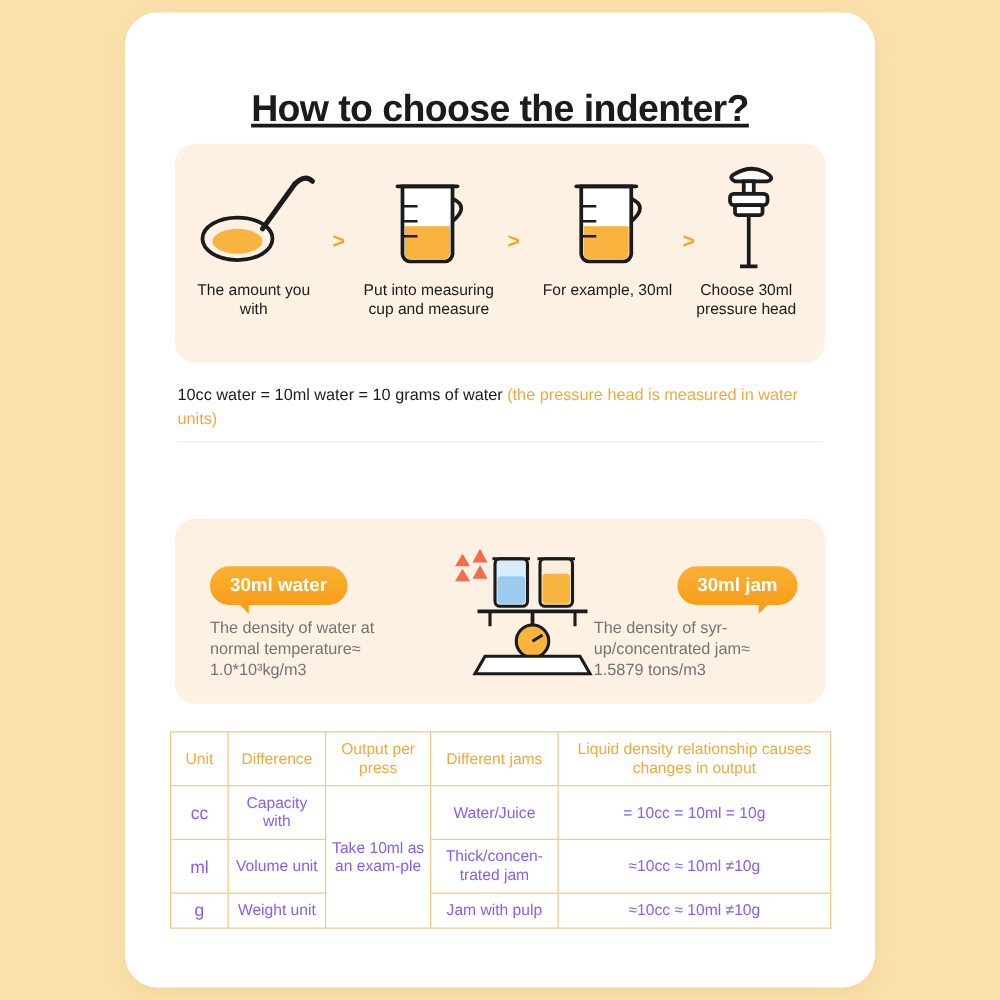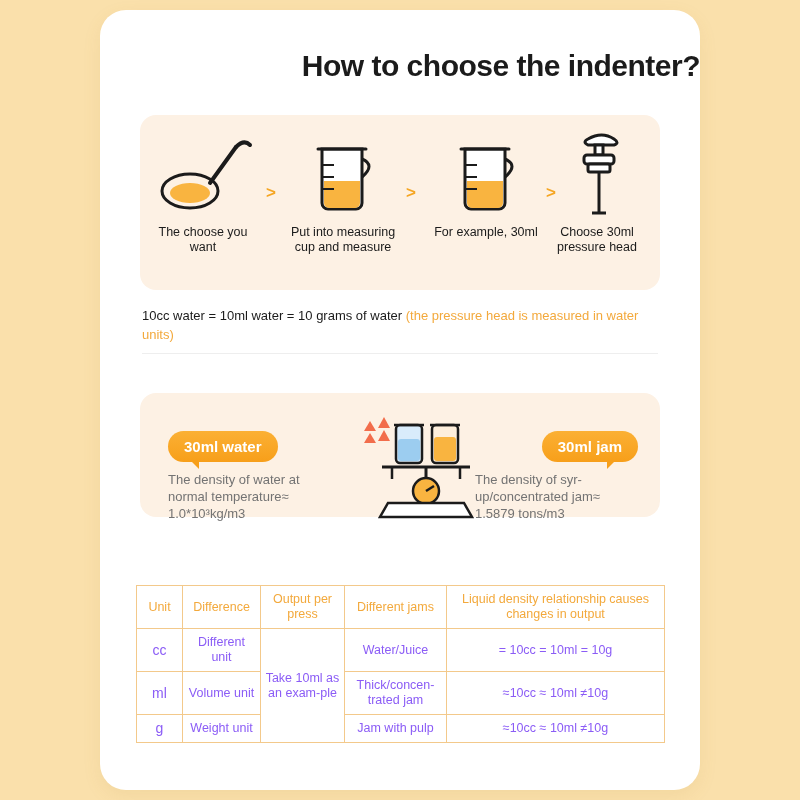--- a/index.html
+++ b/index.html
@@ -18,26 +18,27 @@
     left: 100px;
     top: 10px;
     width: 600px;
     height: 780px;
     background: #ffffff;
     border-radius: 26px;
     box-shadow: 0 6px 18px rgba(180,140,60,0.10);
     box-sizing: border-box;
   }
   .title {
-    text-align: right;
+    text-align: center;
     font-size: 30px;
     font-weight: bold;
     color: #1b1b1b;
     letter-spacing: -0.5px;
-    margin-top: 39px;
+    margin-top: 61px;
+    text-decoration: underline;
   }
 
   
   .steps-panel {
     position: absolute;
     left: 40px;
     top: 105px;
     width: 520px;
     height: 175px;
     background: #fdf1e4;
@@ -91,23 +92,23 @@
     height: 1px;
     background: #eeeeee;
     top: 343px;
   }
   .eq-line2 { top: 357px; }
 
   
   .balance-panel {
     position: absolute;
     left: 40px;
-    top: 383px;
+    top: 405px;
     width: 520px;
-    height: 124px;
+    height: 148px;
     background: #fdf1e4;
     border-radius: 16px;
   }
   .bubble {
     position: absolute;
     background: #f9a825;
     background: linear-gradient(180deg,#fbb034,#f79f1a);
     color: #ffffff;
     font-size: 15px;
     font-weight: bold;
@@ -183,21 +184,21 @@
 
       <div class="step" style="left:8px;">
         <div class="art">
           <svg width="110" height="100" viewBox="0 0 110 100">
             <ellipse cx="42" cy="66" rx="28" ry="17" fill="none" stroke="#1b1b1b" stroke-width="3"></ellipse>
             <ellipse cx="42" cy="68" rx="20" ry="10" fill="#f9b440"></ellipse>
             <path d="M62 58 L88 22" stroke="#1b1b1b" stroke-width="4" stroke-linecap="round" fill="none"></path>
             <path d="M88 22 q8 -8 14 -2" stroke="#1b1b1b" stroke-width="4" stroke-linecap="round" fill="none"></path>
           </svg>
         </div>
-        <div class="caption">The choose you want</div>
+        <div class="caption">The amount you with</div>
       </div>
 
       <div class="arrow" style="left:126px;">&gt;</div>
 
       <div class="step" style="left:148px;">
         <div class="art">
           <svg width="110" height="100" viewBox="0 0 110 100">
             <path d="M34 24 L34 78 a6 6 0 0 0 6 6 L68 84 a6 6 0 0 0 6 -6 L74 24 Z" fill="#ffffff" stroke="#1b1b1b" stroke-width="3"></path>
             <path d="M36 56 L36 78 a5 5 0 0 0 5 5 L67 83 a5 5 0 0 0 5 -5 L72 56 Z" fill="#f9b440"></path>
             <path d="M74 34 q14 6 0 18" fill="none" stroke="#1b1b1b" stroke-width="3"></path>
@@ -301,21 +302,21 @@
     <tbody>
         <tr>
       <th>Unit</th>
       <th>Difference</th>
       <th>Output per press</th>
       <th>Different jams</th>
       <th>Liquid density relationship causes changes in output</th>
     </tr>
     <tr>
       <td class="unit-cell">cc</td>
-      <td>Different unit</td>
+      <td>Capacity with</td>
       <td rowspan="3">Take 10ml as an exam-ple</td>
       <td>Water/Juice</td>
       <td>= 10cc = 10ml = 10g</td>
     </tr>
     <tr>
       <td class="unit-cell">ml</td>
       <td>Volume unit</td>
       <td>Thick/concen-trated jam</td>
       <td>≈10cc ≈ 10ml ≠10g</td>
     </tr>

